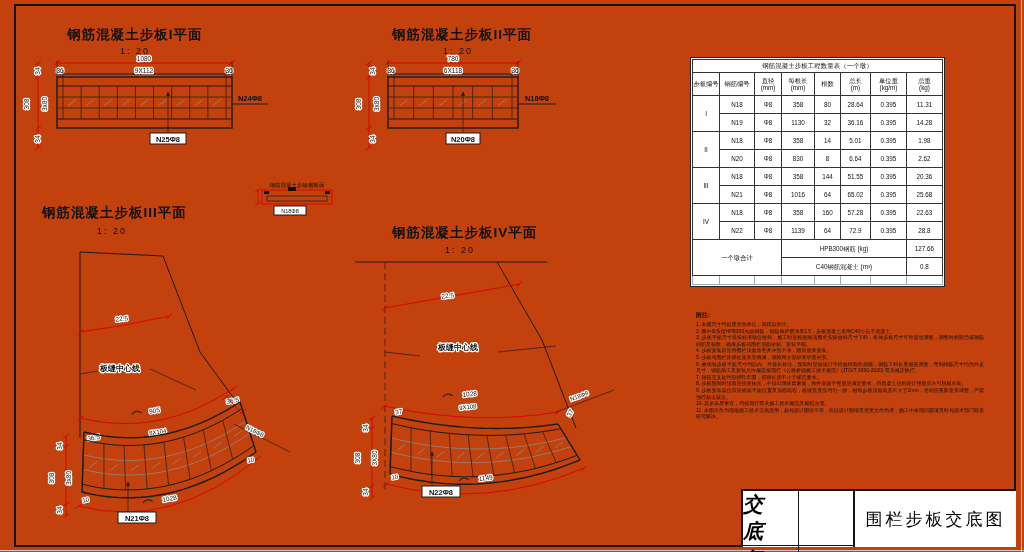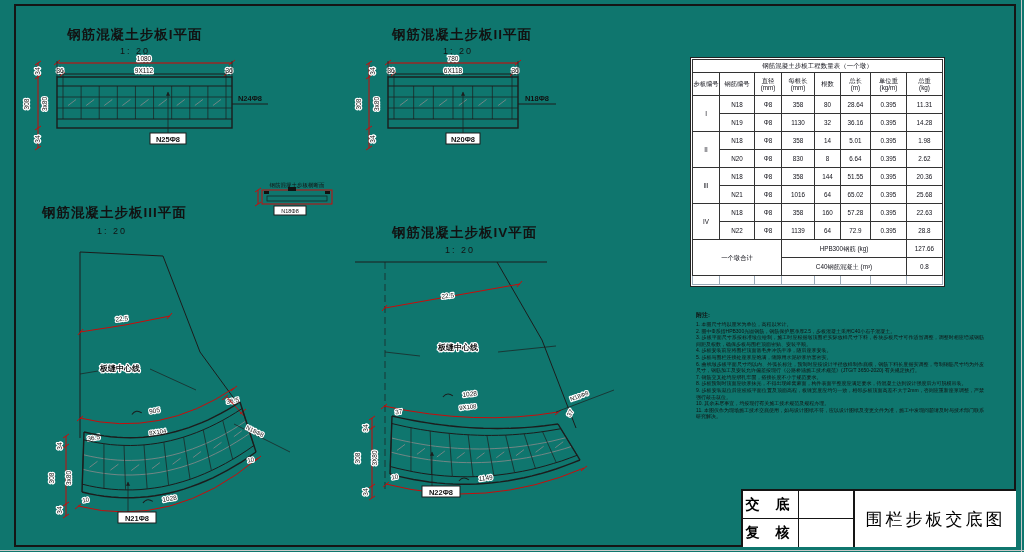--- a/index.html
+++ b/index.html
@@ -1,16 +1,16 @@
 <!DOCTYPE html>
 <html><head>
 <meta charset="utf-8">
 <style>
   html,body{margin:0;padding:0;background:#fff;}
-  #stage{position:relative;width:1024px;height:552px;background:#0f766e;overflow:hidden;
+  #stage{position:relative;width:1024px;height:552px;background:#c2410c;overflow:hidden;
          font-family:"Liberation Sans","DejaVu Sans",sans-serif;}
   #frame{position:absolute;left:14px;top:4px;width:1002px;height:543px;
          border:2px solid #151515;box-sizing:border-box;}
   .edge{position:absolute;background:#c9c9c9;}
   svg{position:absolute;left:0;top:0;}
   svg text{fill:#121212;}
   .t-title{font-size:13.5px;font-weight:bold;letter-spacing:1px;}
   .t-scale{font-size:9px;letter-spacing:2px;}
   .t-dim{font-size:6.5px;}
   .t-dim2{font-size:6px;}
@@ -36,22 +36,22 @@
   .qt tr.emp td{height:8px;border-color:#9aaab8;}
   
   #notes{position:absolute;left:696px;top:311px;width:288px;color:#111;}
   #notes .nh{font-size:6px;font-weight:bold;margin-bottom:1px;}
   #notes .note{font-size:5px;line-height:1.32;text-align:justify;margin:0;}
   
   #tb{position:absolute;left:741px;top:489px;width:275px;height:58px;display:flex;
       border-top:2px solid #151515;border-left:2px solid #151515;box-sizing:border-box;background:#fff;}
   .tb-l{width:112px;display:grid;grid-template-rows:1fr 1fr;grid-template-columns:56px 1fr;
         border-right:2px solid #151515;box-sizing:border-box;}
-  .tb-cell{display:flex;align-items:center;justify-content:center;font-size:14px;font-weight:bold;
-           letter-spacing:6px;box-sizing:border-box;}
+  .tb-cell{display:flex;align-items:center;justify-content:center;font-size:20px;font-weight:bold;
+           letter-spacing:6px;box-sizing:border-box;font-style:italic;}
   .tb-lab1{border-right:1.5px solid #151515;border-bottom:1.5px solid #151515;}
   .tb-val1{border-bottom:1.5px solid #151515;}
   .tb-lab2{border-right:1.5px solid #151515;}
   .tb-title{flex:1;display:flex;align-items:center;justify-content:center;
             font-size:17px;font-weight:normal;letter-spacing:3px;}
 </style>
 </head>
 <body>
 
 <div id="stage">

